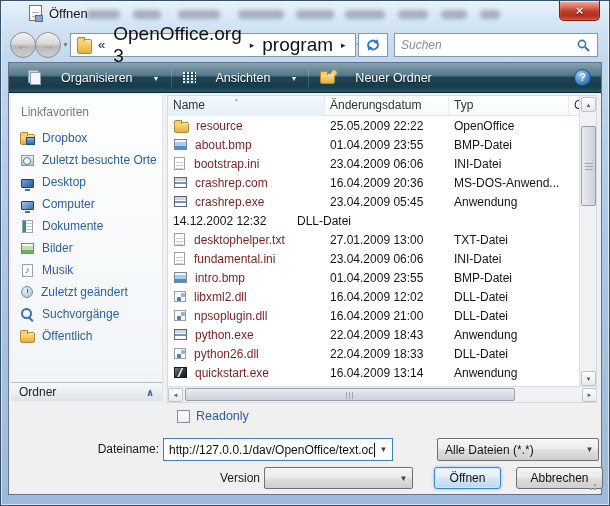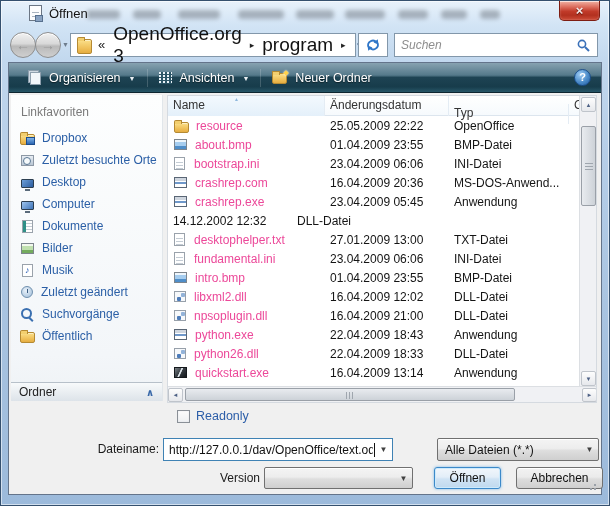--- a/index.html
+++ b/index.html
@@ -47,21 +47,21 @@
   .searchbox input { flex:1; border:none; outline:none; font-family:inherit; font-size:12px; font-style:italic; color:#555; background:transparent; }
   .searchbox input::placeholder { color:#8d8d8d; font-style:italic; opacity:1; }
 
   
   .content { position:absolute; left:8px; top:62px; width:594px; height:433px; background:#f0f0f0; border:1px solid #64748a; }
 
   
   .toolbar { position:absolute; left:0; top:0; width:592px; height:30px; display:flex; align-items:center; padding-left:8px;
     background:linear-gradient(180deg,#87a2b0 0%,#55798a 42%,#1e4353 50%,#173c4b 82%,#275667 100%);
     border-bottom:1px solid #0e2630; color:#fff; }
-  .tb-btn { display:flex; align-items:center; gap:8px; padding:0 9px; height:24px; border-radius:2px; }
+  .tb-btn { display:flex; align-items:center; gap:20px; padding:0 9px; height:24px; border-radius:2px; }
   .tb-label { font-size:12.5px; text-shadow:0 1px 1px rgba(0,0,0,.5); }
   .tb-chevron { font-size:7px; color:#e8eef2; padding-top:2px; }
   .tb-sep { width:1px; height:18px; background:rgba(255,255,255,.18); margin:0 2px; }
   .organize-ic { position:relative; width:15px; height:15px; }
   .organize-ic::before { content:""; position:absolute; left:2px; top:0; width:9px; height:11px; background:#cfd9e2; border:1px solid #8fa0ae; }
   .organize-ic::after { content:""; position:absolute; left:4px; top:2px; width:9px; height:11px; background:#f2f6fa; border:1px solid #8fa0ae; }
   .views-ic { width:13px; height:12px; background:#eaf2f8;
     background-image:repeating-linear-gradient(90deg,transparent 0 2px,#2c5566 2px 4px),repeating-linear-gradient(180deg,transparent 0 2px,#2c5566 2px 3px); }
   .newfolder-ic { position:relative; width:15px; height:11px; margin-top:2px;
     background:linear-gradient(180deg,#fbe08a,#f0c25c 60%,#e5ad41); border:1px solid #b58a33; border-radius:2px; }
@@ -120,28 +120,28 @@
   .fi-quickstart { width:13px; height:11px; margin:2px 1px; border:1px solid #14181c;
     background-image:linear-gradient(115deg,transparent 40%,#dde4e9 45% 52%,transparent 57%),linear-gradient(135deg,#7b8287 0%,#3a4046 45%,#14181c 100%); }
 
   
   .filelist { position:absolute; left:158px; top:32px; width:430px; height:308px; background:#fff; border:1px solid #d5dae0; overflow:hidden; }
   .fl-header { position:absolute; left:0; top:0; width:413px; height:20px; display:flex;
     background:linear-gradient(180deg,#ffffff,#f6fafd); border-bottom:1px solid #dce5ee; }
   .fl-hcell { height:20px; line-height:19px; padding-left:5px; color:#333; border-right:1px solid #e4ecf4; overflow:hidden; white-space:nowrap; }
   .fl-hcell:nth-of-type(1) { width:157px; background:linear-gradient(180deg,#f3f9fe,#e4f0fa); }
   .fl-hcell:nth-of-type(2) { width:124px; }
-  .fl-hcell:nth-of-type(3) { width:120px;margin-top:8px; }
+  .fl-hcell:nth-of-type(3) { width:120px; }
   .fl-hcell:nth-of-type(4) { flex:1; border-right:none; }
   .sort-arrow { position:absolute; left:66px; top:0px; font-size:5px; color:#8fb8dd; }
   .fl-rows { position:absolute; left:0; top:20px; width:413px; }
   .fl-row { display:flex; height:19px; align-items:center; }
   .fl-c-name { width:157px; display:flex; align-items:center; overflow:hidden; white-space:nowrap; }
   .fl-c-name .ic { margin-left:6px; }
-  .fl-c-name .txt { margin-left:7px; color:#ec4899; }
+  .fl-c-name .txt { margin-left:7px; color:#7f1d1d; }
   .fl-c-date { width:124px; padding-left:5px; color:#141414; white-space:nowrap; }
   .fl-c-type { width:120px; padding-left:5px; color:#141414; white-space:nowrap; overflow:hidden; }
 
   
   .vscroll { position:absolute; right:0; top:0; width:17px; height:291px; background:#f0f1f4; border-left:1px solid #dcdfe3; }
   .hscroll { position:absolute; left:0; bottom:0; width:430px; height:16px; background:#f0f1f4; border-top:1px solid #dcdfe3; }
   .sb-arrow { position:absolute; background:linear-gradient(180deg,#fdfdfd,#e6e8ec); border:1px solid #bfc4cb; border-radius:2px;
     color:#4d6185; text-align:center; }
   .va { width:15px; height:15px; left:1px; font-size:6px; line-height:14px; }
   .va.up { top:1px; } .va.down { bottom:1px; }

